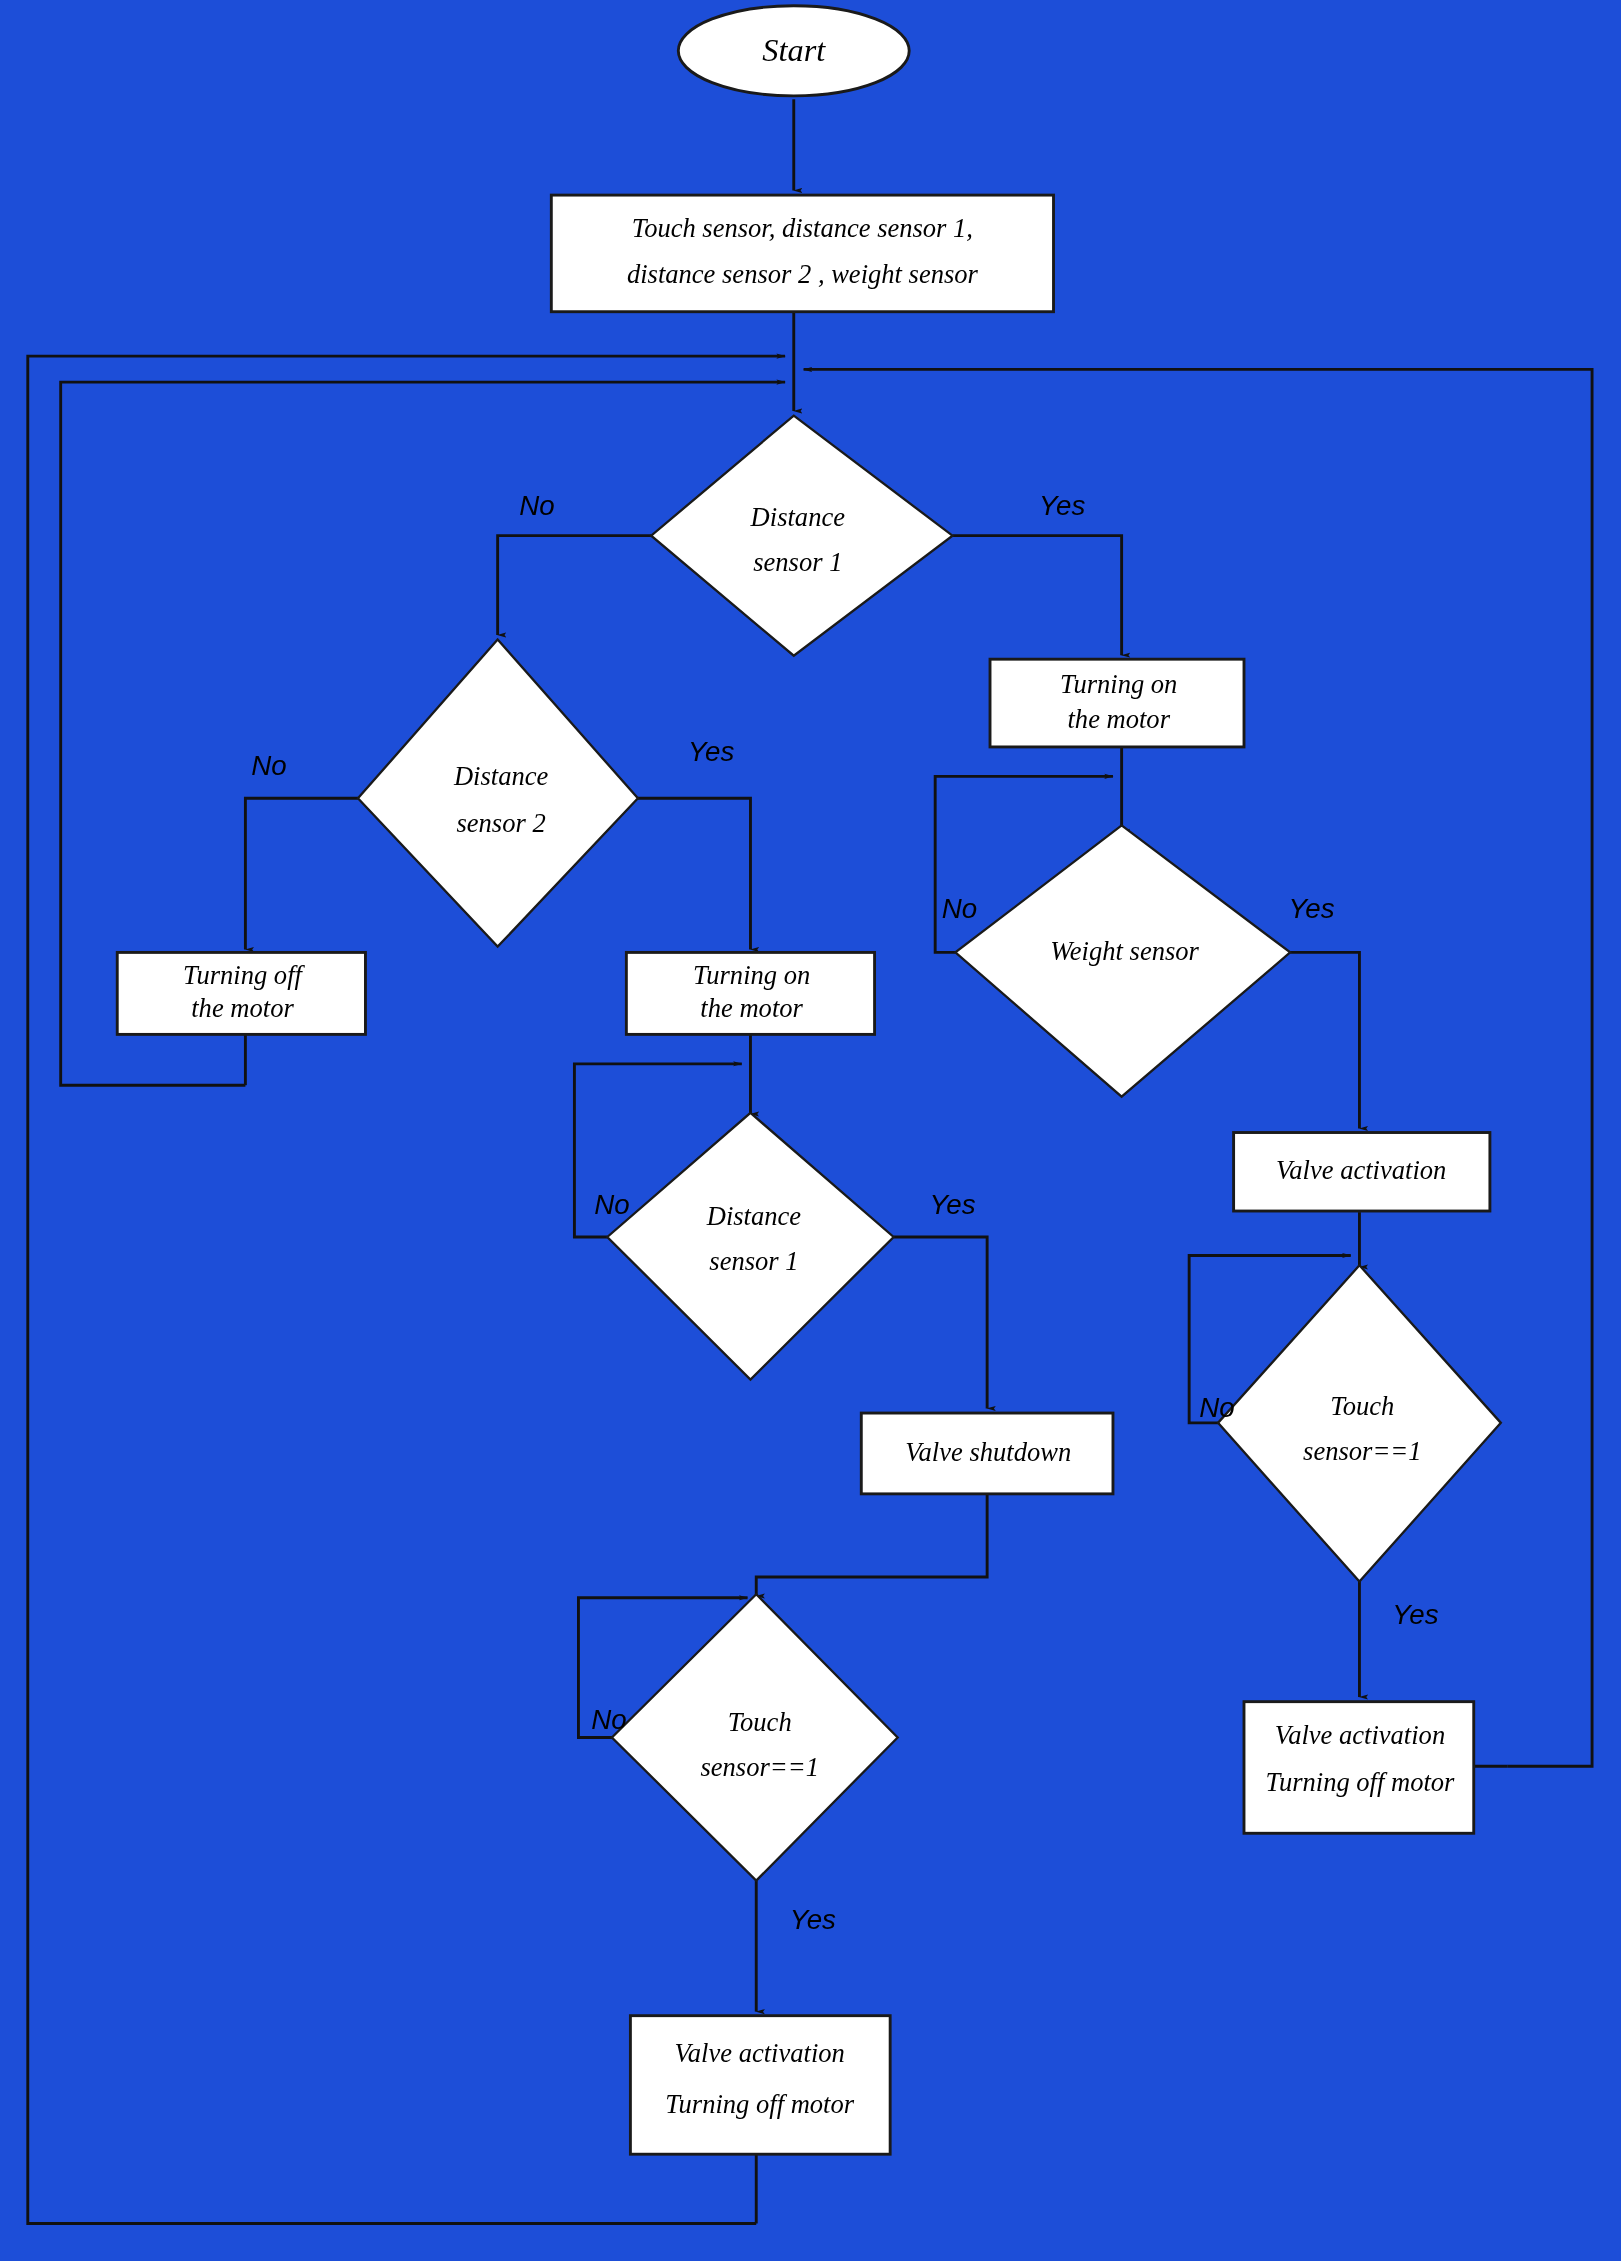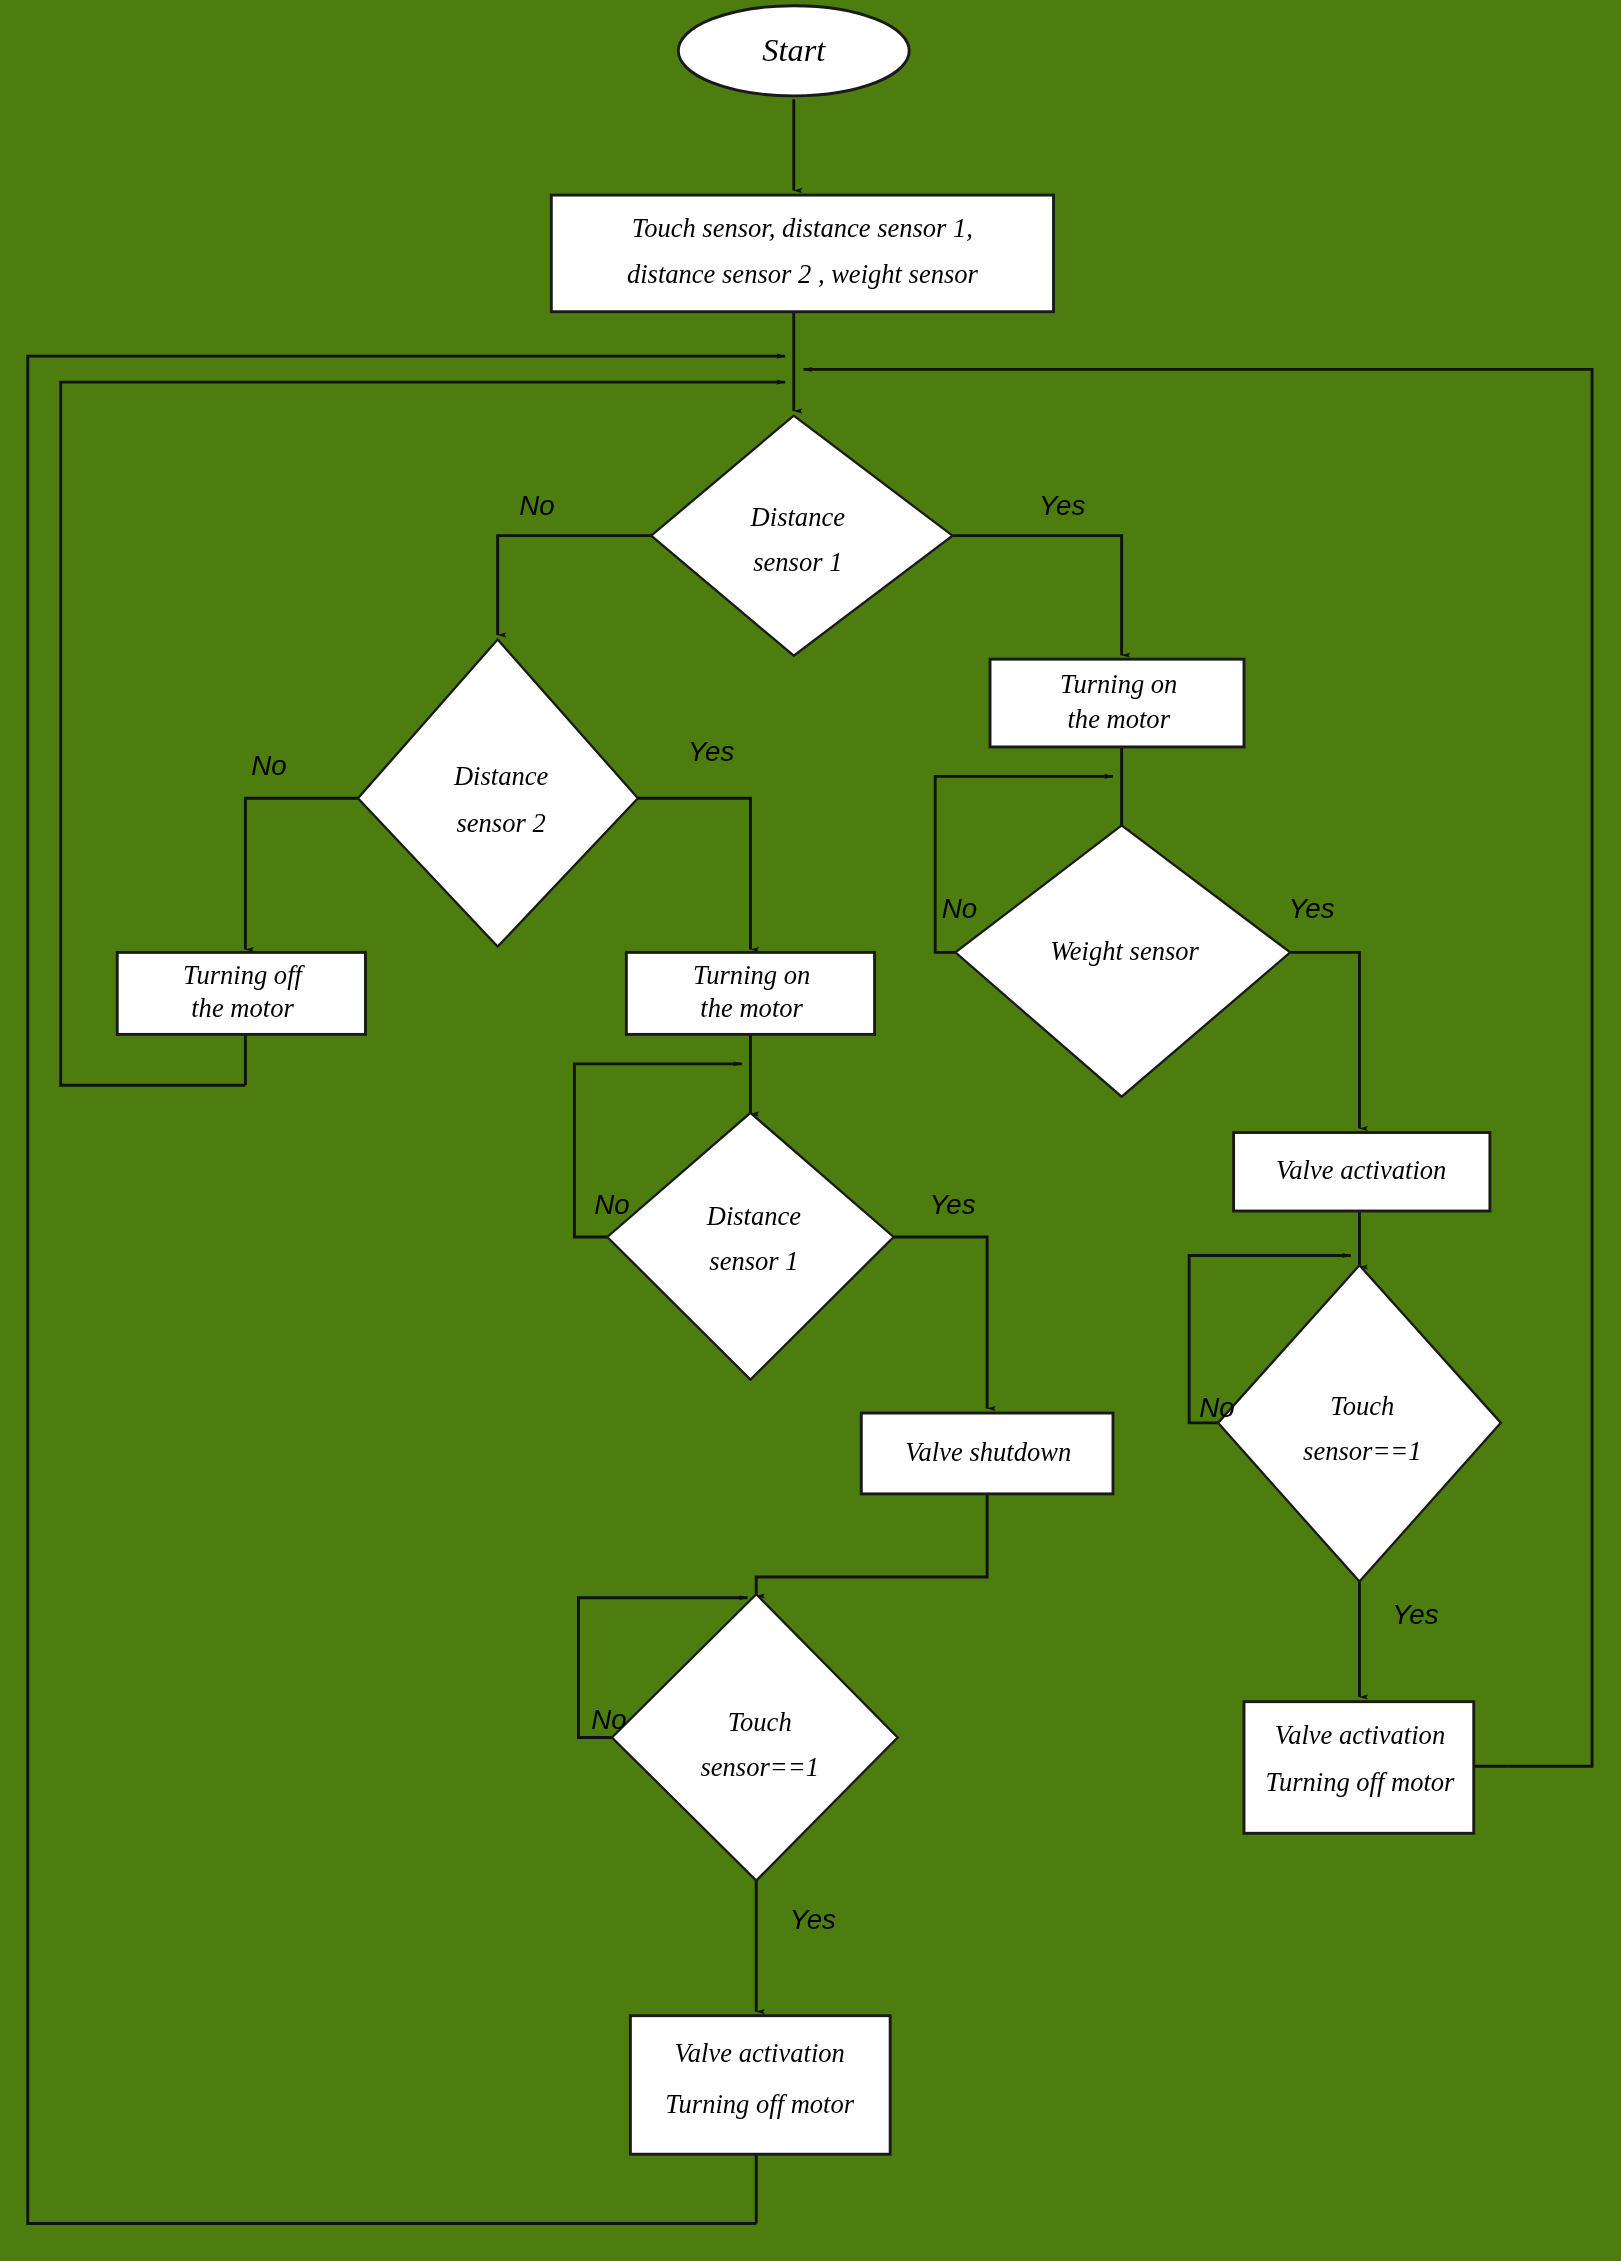--- a/index.html
+++ b/index.html
@@ -4,21 +4,21 @@
 <style>
   html, body {
     margin: 0;
     padding: 0;
     background: #ffffff;
   }
   #flowchart-root {
     position: relative;
     width: 1621px;
     height: 2261px;
-    background: #4d7c0f;
+    background: #1d4ed8;
     font-family: "Liberation Serif", "DejaVu Serif", serif;
   }
   svg#flow-svg {
     position: absolute;
     top: 0;
     left: 0;
     width: 1621px;
     height: 2261px;
     display: block;
   }

